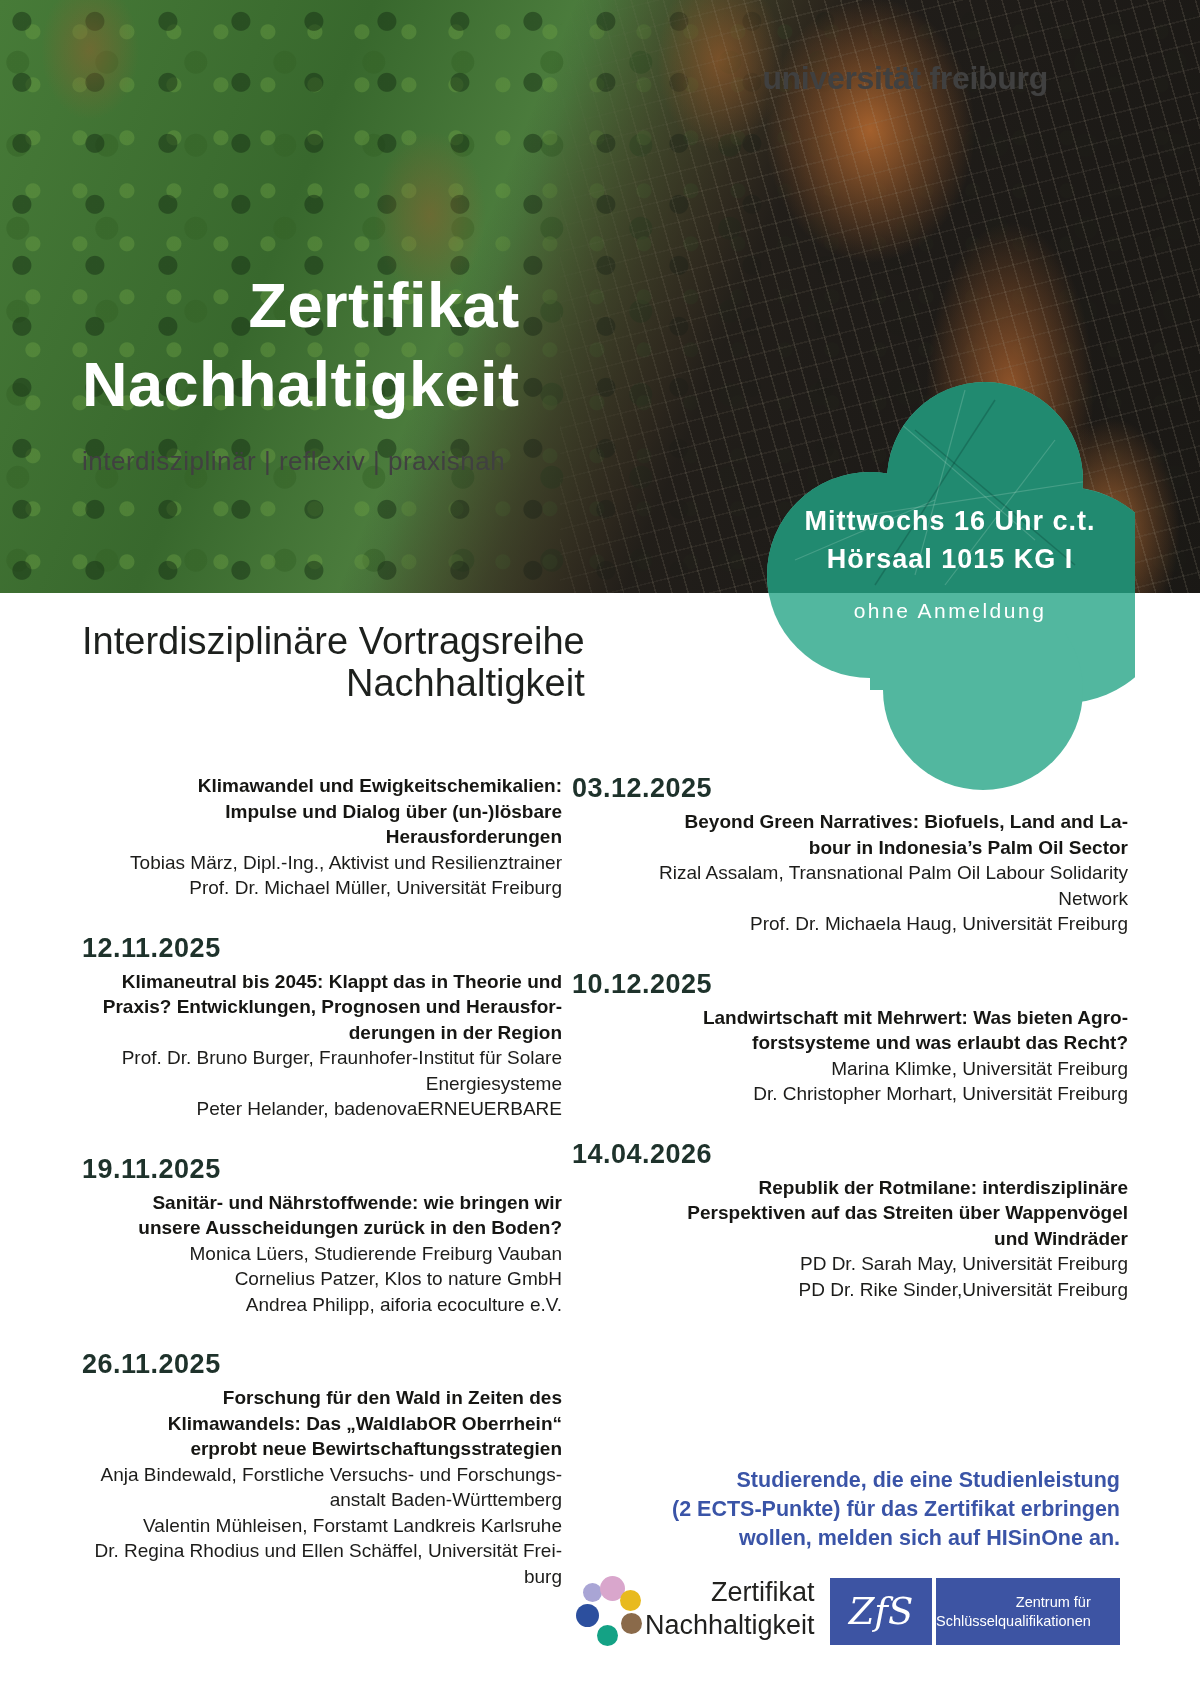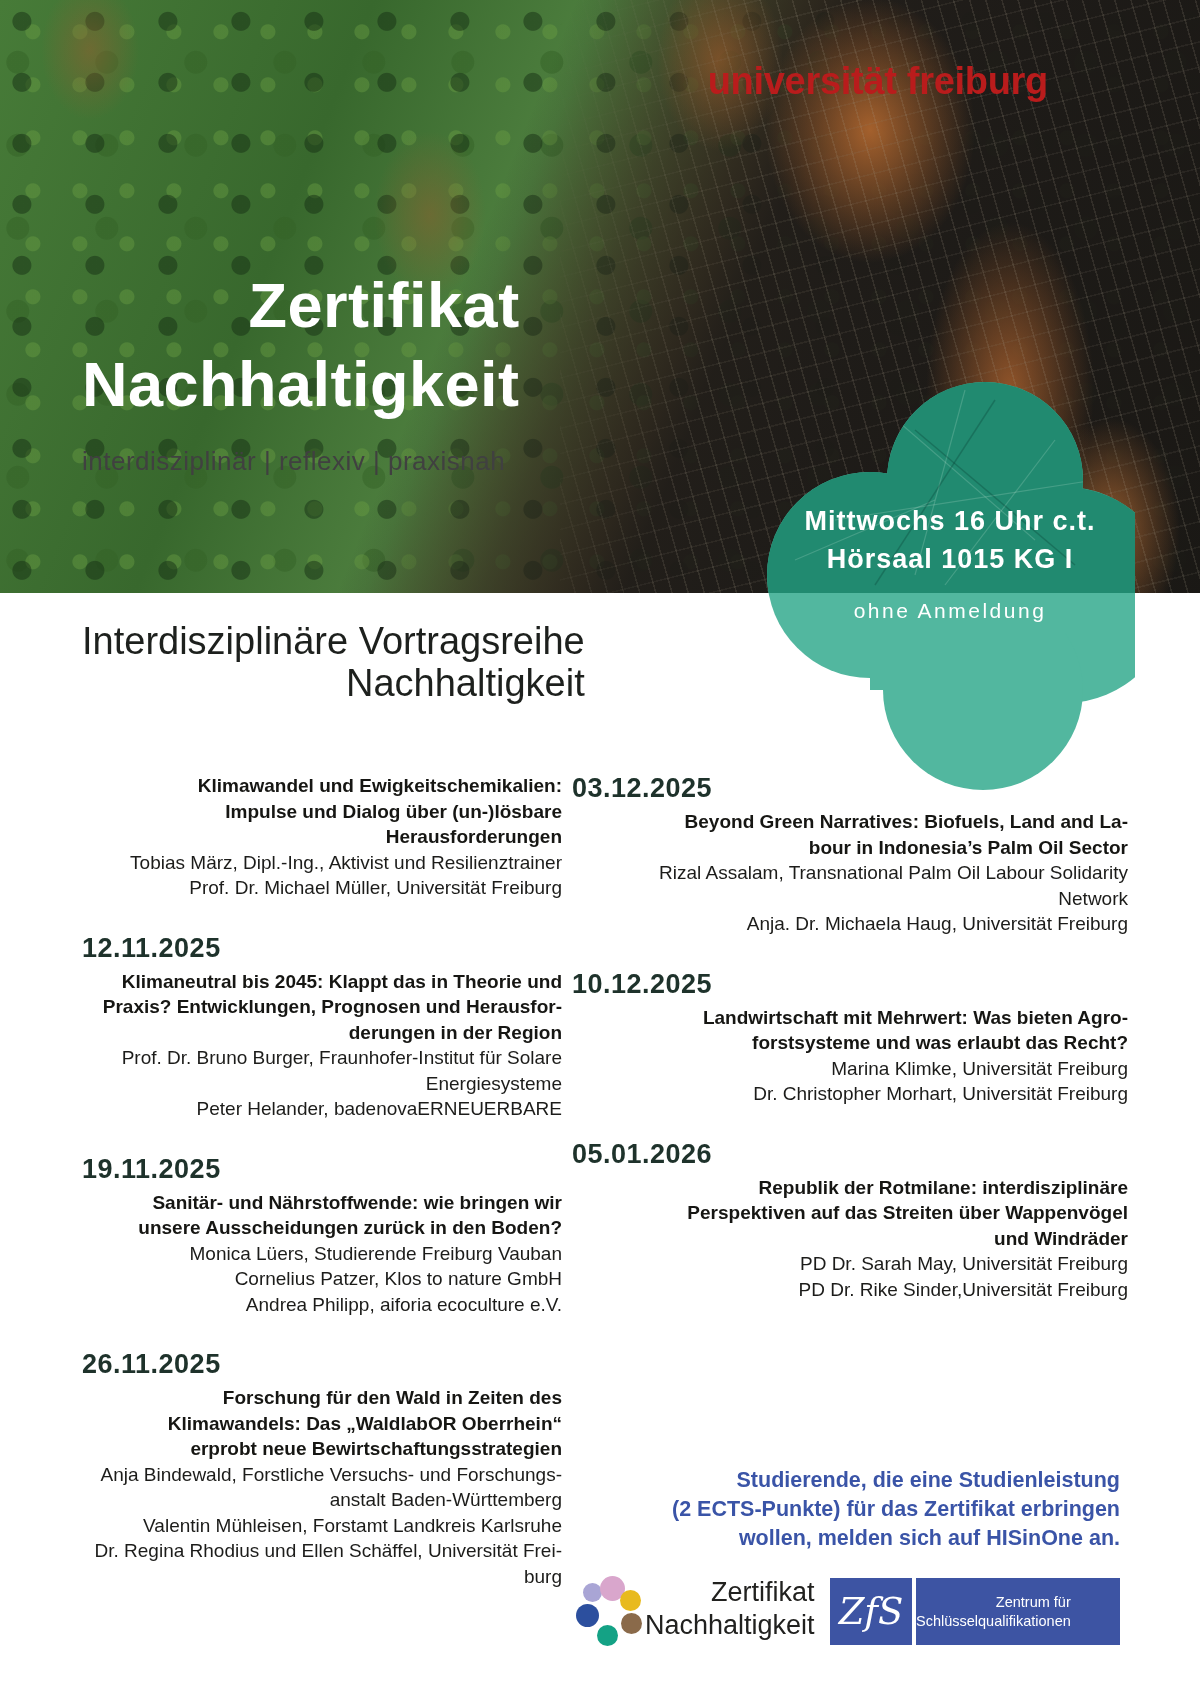--- a/index.html
+++ b/index.html
@@ -20,21 +20,21 @@
       radial-gradient(circle at 70% 60%, rgba(104,156,66,.45) 0 7px, rgba(104,156,66,0) 8px),
       radial-gradient(circle at 20% 75%, rgba(52,98,38,.5) 0 11px, rgba(52,98,38,0) 12px),
       linear-gradient(112deg, #477b38 0%, #38682d 26%, #4d7e3e 42%, #5f7139 50%, #6d5c33 57%, #423a2f 66%, #29261f 78%, #242118 100%);
     background-size:auto,auto,auto,auto,auto,auto,auto,73px 61px,47px 53px,89px 83px,auto;}
   .burnt-streaks{position:absolute;left:560px;top:0;width:640px;height:593px;
     background:
       repeating-linear-gradient(74deg, rgba(168,158,138,0) 0 14px, rgba(168,158,138,.16) 14px 15.5px),
       repeating-linear-gradient(166deg, rgba(120,112,98,0) 0 23px, rgba(140,132,115,.12) 23px 24.5px);
     -webkit-mask-image:linear-gradient(100deg, transparent 0%, #000 30%);
             mask-image:linear-gradient(100deg, transparent 0%, #000 30%);}
-  .uni-logo{position:absolute;top:60px;right:152px;color:#b91c1c;font-size:38px;font-weight:600;
+  .uni-logo{position:absolute;top:60px;right:152px;color:#404040;font-size:32px;font-weight:600;
             letter-spacing:-0.3px;text-align:right;}
   .hero-title{position:absolute;left:82px;top:266px;color:#ffffff;font-size:63px;font-weight:700;
               line-height:79px;letter-spacing:.5px;}
   .hero-subtitle{position:absolute;left:82px;top:446px;color:#404040;font-size:26px;font-weight:500;
                  letter-spacing:.5px;}
 
   
   .blob-svg{position:absolute;left:735px;top:380px;}
   .badge-text{position:absolute;left:772px;top:502px;width:356px;text-align:center;color:#ffffff;}
   .badge-line{font-size:27px;font-weight:700;letter-spacing:1px;line-height:38px;}
@@ -60,21 +60,21 @@
   .dot{position:absolute;border-radius:50%;}
   .dot:nth-child(1){left:11px;top:9px;width:19px;height:19px;}
   .dot:nth-child(2){left:28px;top:2px;width:25px;height:25px;}
   .dot:nth-child(3){left:48px;top:16px;width:21px;height:21px;}
   .dot:nth-child(4){left:4px;top:30px;width:23px;height:23px;}
   .dot:nth-child(5){left:49px;top:39px;width:21px;height:21px;}
   .dot:nth-child(6){left:25px;top:51px;width:21px;height:21px;}
   .cert-logo-label{position:absolute;left:645px;top:1576px;font-size:27px;line-height:33px;
                    color:#21211f;font-weight:400;}
   .zfs-box{position:absolute;left:830px;top:1578px;width:290px;height:67px;display:flex;align-items:stretch;}
-  .zfs-abbr{width:82px;display:flex;align-items:center;justify-content:center;color:#ffffff;
+  .zfs-abbr{width:102px;display:flex;align-items:center;justify-content:center;color:#ffffff;
             font-size:37px;font-style:italic;font-family:"DejaVu Serif", serif;}
   .zfs-divider{width:4px;background:#ffffff;}
   .zfs-label{flex:1;display:flex;align-items:center;color:#ffffff;
              font-size:14.5px;font-weight:500;line-height:19px;}
 </style>
 </head>
 <body>
 
 <div class="page">
 
@@ -166,31 +166,31 @@
     </div>
   </div>
 
   <div class="col col-right">
     <div class="entry">
       <div class="edate">03.12.2025</div>
       <div class="etitle pre">Beyond Green Narratives: Biofuels, Land and La-
 bour in Indonesia’s Palm Oil Sector</div>
       <div class="espeakers pre">Rizal Assalam, Transnational Palm Oil Labour Solidarity
 Network
-Anja. Dr. Michaela Haug, Universität Freiburg</div>
+Prof. Dr. Michaela Haug, Universität Freiburg</div>
     </div>
     <div class="entry">
       <div class="edate">10.12.2025</div>
       <div class="etitle pre">Landwirtschaft mit Mehrwert: Was bieten Agro-
 forstsysteme und was erlaubt das Recht?</div>
       <div class="espeakers pre">Marina Klimke, Universität Freiburg
 Dr. Christopher Morhart, Universität Freiburg</div>
     </div>
     <div class="entry">
-      <div class="edate">05.01.2026</div>
+      <div class="edate">14.04.2026</div>
       <div class="etitle pre">Republik der Rotmilane: interdisziplinäre
 Perspektiven auf das Streiten über Wappenvögel
 und Windräder</div>
       <div class="espeakers pre">PD Dr. Sarah May, Universität Freiburg
 PD Dr. Rike Sinder,Universität Freiburg</div>
     </div>
   </div>
 
   <div class="ects-note pre" style="color: rgb(58, 84, 167);">Studierende, die eine Studienleistung
 (2 ECTS-Punkte) für das Zertifikat erbringen

